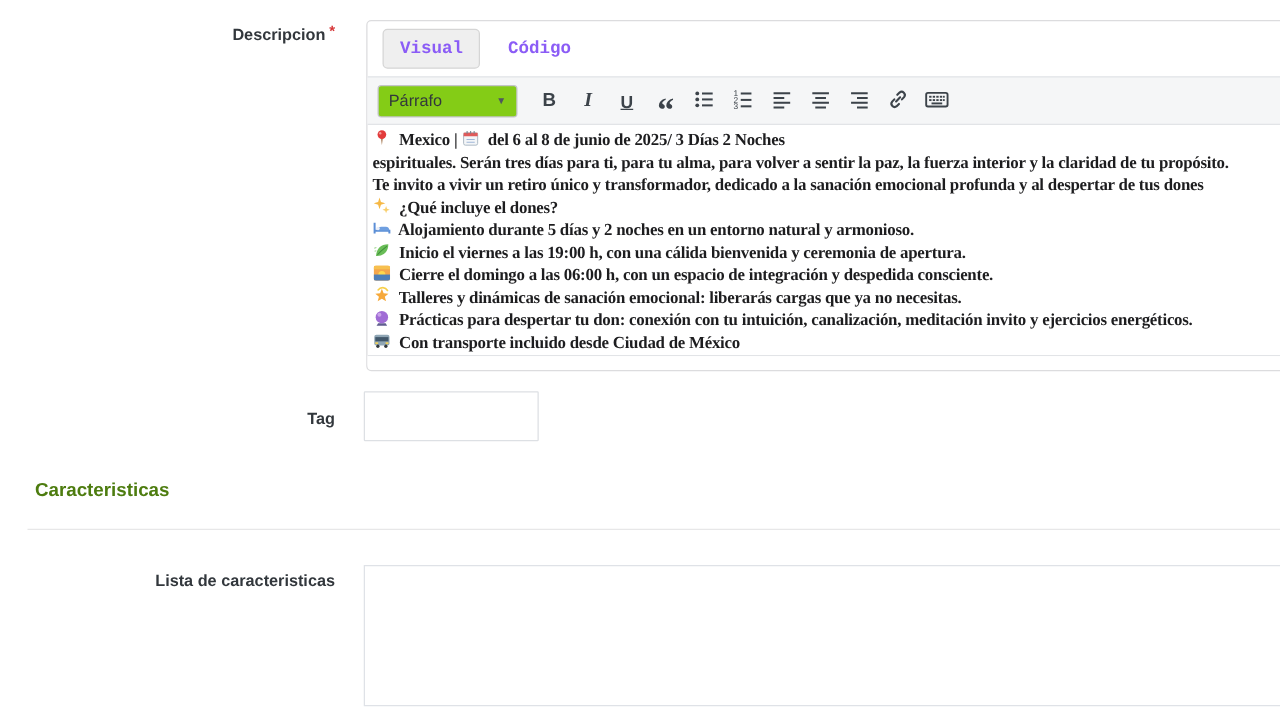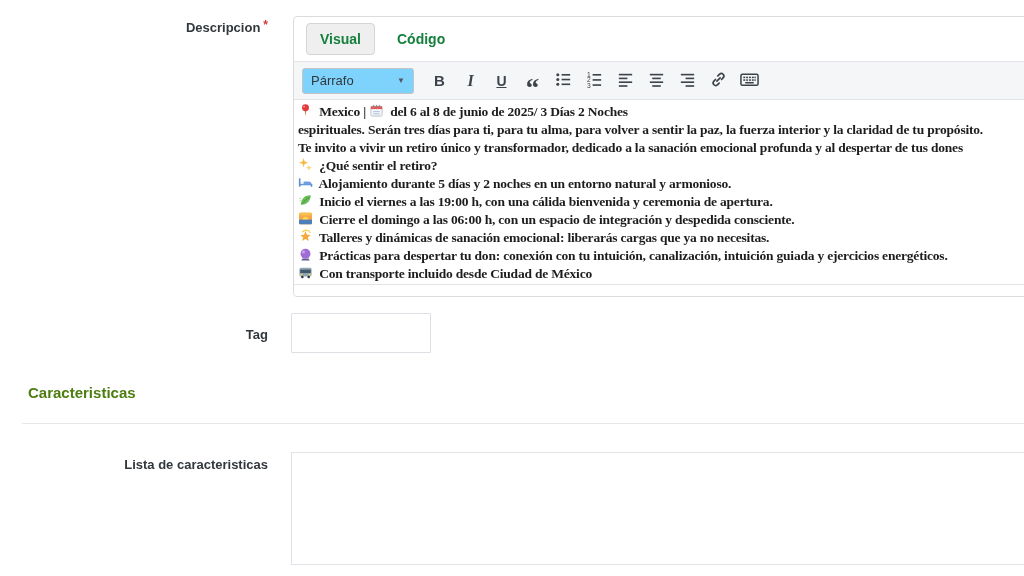--- a/index.html
+++ b/index.html
@@ -15,30 +15,30 @@
   .desc-label { top:18px; }
   .req { color:#d63638; font-size:12px; margin-left:3px; vertical-align:3px; }
 
   
   .editor {
     position:absolute; left:293px; top:16px; right:-12px; height:281px;
     border:1px solid #dcdcde; border-radius:4px; background:#fff;
     display:flex; flex-direction:column;
   }
   .tabs { height:44px; display:flex; align-items:center; padding-left:12px; gap:22px; flex:none; }
-  .tab  { font-family:Liberation Sans, sans-serif; font-size:14px; font-weight:600;
-          color:#15803d; background:none; border:none; cursor:pointer; }
+  .tab  { font-family:Liberation Mono, monospace; font-size:14px; font-weight:600;
+          color:#8b5cf6; background:none; border:none; cursor:pointer; }
   .tab.active { background:#efefef; border:1px solid #d5d5d5; border-radius:4px; padding:7px 13px; }
   .toolbar {
     height:39px; flex:none; background:#f5f6f7;
     border-top:1px solid #e2e4e7; border-bottom:1px solid #e2e4e7;
     display:flex; align-items:center; padding:0 8px;
   }
   .format-select {
-    width:112px; height:26px; background:#7dd3fc; border:1px solid #c3c4c7; border-radius:3px;
+    width:112px; height:26px; background:#84cc16; border:1px solid #c3c4c7; border-radius:3px;
     display:flex; align-items:center; justify-content:space-between; padding:0 8px;
     font-size:13px; color:#32373c; margin-right:12px; cursor:pointer; flex:none;
   }
   .arrow { font-size:8px; color:#50575e; }
   .tb-buttons { display:flex; align-items:center; gap:4px; }
   .tb-btn {
     width:27px; height:26px; display:flex; align-items:center; justify-content:center;
     background:none; border:none; border-radius:2px; color:#3c434a; cursor:pointer;
   }
   .g-bold      { font:700 15px "Liberation Sans",sans-serif; }
@@ -204,21 +204,21 @@
               </g>
               <g stroke="#77828e" stroke-width="0.9">
                 <path d="M5 2 v2.3 M8 2 v2.3 M11 2 v2.3"></path>
               </g>
             </svg></span><span> del 6 al 8 de junio de 2025/ 3 Días 2 Noches</span></div>
         <div class="line"><span>espirituales. Serán tres días para ti, para tu alma, para volver a sentir la paz, la fuerza interior y la claridad de tu propósito.</span></div>
         <div class="line"><span>Te invito a vivir un retiro único y transformador, dedicado a la sanación emocional profunda y al despertar de tus dones</span></div>
         <div class="line"><span class="seg-icon" aria-label="✨"><svg width="15" height="15" viewBox="0 0 16 16">
               <path d="M6 1 L7.2 4.8 L11 6 L7.2 7.2 L6 11 L4.8 7.2 L1 6 L4.8 4.8 Z" fill="#f6b845"></path>
               <path d="M11.6 8.4 L12.4 10.7 L14.7 11.5 L12.4 12.3 L11.6 14.6 L10.8 12.3 L8.5 11.5 L10.8 10.7 Z" fill="#f8cf6d"></path>
-            </svg></span><span> ¿Qué sentir el retiro?</span></div>
+            </svg></span><span> ¿Qué incluye el dones?</span></div>
         <div class="line"><span class="seg-icon" aria-label="🛏️"><svg width="15" height="15" viewBox="0 0 16 16">
               <path d="M1.8 3.5 v9" stroke="#5b8ed6" stroke-width="1.7"></path>
               <path d="M1.8 10.2 h12.6 v2.3" stroke="#5b8ed6" stroke-width="1.7" fill="none"></path>
               <path d="M4 10 c0-2.2 1.6-3.2 3.6-3.2 h3.8 c1.9 0 3 1.3 3 3.2 Z" fill="#6f9fe0"></path>
               <circle cx="4.7" cy="8.3" r="1.5" fill="#e9eef8"></circle>
             </svg></span><span> Alojamiento durante 5 días y 2 noches en un entorno natural y armonioso.</span></div>
         <div class="line"><span class="seg-icon" aria-label="🍃"><svg width="15" height="15" viewBox="0 0 16 16">
               <path d="M13.5 2.5 C7 2.5 3.5 6 3 12.5 C9.5 13 13.5 8.5 13.5 2.5 Z" fill="#69bd57"></path>
               <path d="M4.2 11.5 C7 8.2 10 6 12.3 4.2" stroke="#3f8f3a" stroke-width="0.9" fill="none"></path>
               <path d="M1.5 6 l1.8-0.6 M1.8 8.5 l1.5-0.4" stroke="#9ed48f" stroke-width="0.9"></path>
@@ -237,21 +237,21 @@
               </g>
             </svg></span><span> Cierre el domingo a las 06:00 h, con un espacio de integración y despedida consciente.</span></div>
         <div class="line"><span class="seg-icon" aria-label="💫"><svg width="15" height="15" viewBox="0 0 16 16">
               <path d="M8 2.2 L9.5 6 L13.6 6.3 L10.5 8.9 L11.6 12.8 L8 10.7 L4.4 12.8 L5.5 8.9 L2.4 6.3 L6.5 6 Z" fill="#f6a93b"></path>
               <path d="M12.8 3.6 A4.8 4.8 0 0 0 4.8 3.1" stroke="#f8d04a" stroke-width="1.4" fill="none" stroke-linecap="round"></path>
             </svg></span><span> Talleres y dinámicas de sanación emocional: liberarás cargas que ya no necesitas.</span></div>
         <div class="line"><span class="seg-icon" aria-label="🔮"><svg width="15" height="15" viewBox="0 0 16 16">
               <path d="M4.8 12.3 h6.4 l1.3 2.2 h-9 Z" fill="#5f5d8f"></path>
               <circle cx="8" cy="7.2" r="5.3" fill="#a06cd5"></circle>
               <circle cx="5.9" cy="5.2" r="1.7" fill="#c9a3ea"></circle>
-            </svg></span><span> Prácticas para despertar tu don: conexión con tu intuición, canalización, intuición guiada y ejercicios energéticos.</span></div>
+            </svg></span><span> Prácticas para despertar tu don: conexión con tu intuición, canalización, meditación invito y ejercicios energéticos.</span></div>
         <div class="line"><span class="seg-icon" aria-label="🚌"><svg width="15" height="15" viewBox="0 0 16 16">
               <rect x="1.5" y="3" width="13" height="9.2" rx="1.8" fill="#8fa6b5"></rect>
               <rect x="2.4" y="5" width="11.2" height="3.6" fill="#42586b"></rect>
               <rect x="2.4" y="9.4" width="2.4" height="1.6" fill="#f3d25a"></rect>
               <rect x="11.2" y="9.4" width="2.4" height="1.6" fill="#f3d25a"></rect>
               <circle cx="4.6" cy="12.8" r="1.4" fill="#31383d"></circle>
               <circle cx="11.4" cy="12.8" r="1.4" fill="#31383d"></circle>
             </svg></span><span> Con transporte incluido desde Ciudad de México</span></div>
       </div>
     <div class="statusbar"></div>

